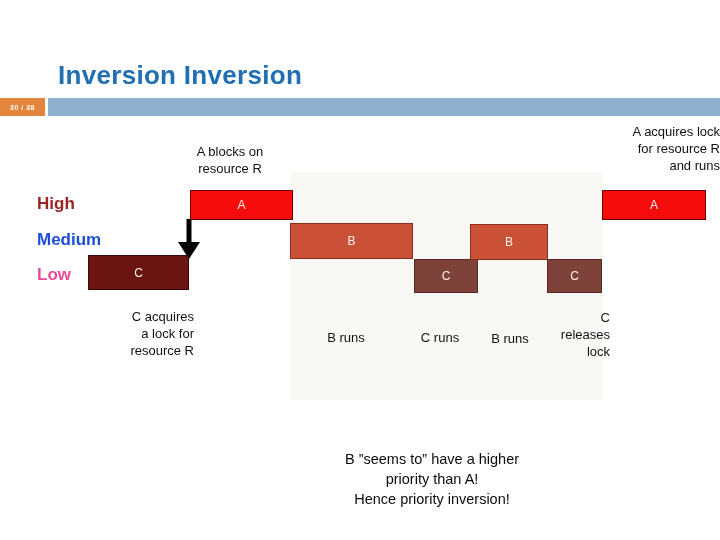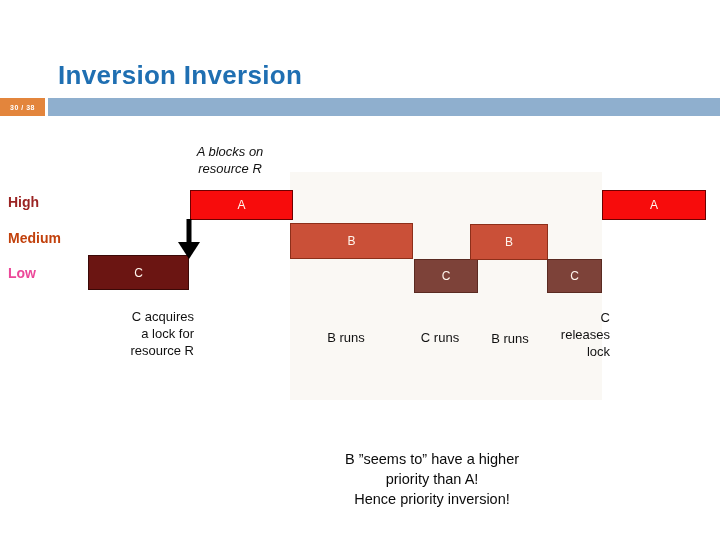--- a/index.html
+++ b/index.html
@@ -70,26 +70,27 @@
     left: 290px;
     top: 172px;
     width: 312px;
     height: 228px;
     background: #FAF8F4;
   }
 
   
   .row-label {
     position: absolute;
-    font-size: 14px;
+    font-size: 17px;
     font-weight: bold;
     white-space: nowrap;
+    margin-left: 29px;
   }
   #label-high   { left: 8px;  top: 194px; color: #9B2423; }
-  #label-medium { left: 8px;  top: 230px; color: #c2410c; }
+  #label-medium { left: 8px;  top: 230px; color: #1d4ed8; }
   #label-low    { left: 8px;  top: 265px; color: #ec4899; }
 
   
   .bar {
     position: absolute;
     box-sizing: border-box;
     border: 1px solid #4A1008;
     color: #FFF4EC;
     font-size: 12px;
     display: flex;
@@ -124,21 +125,20 @@
     font-size: 13px;
     color: #111111;
     line-height: 1.32;
     white-space: pre-line;
   }
   #anno-a-blocks {
     left: 168px;
     top: 143px;
     width: 124px;
     text-align: center;
-    font-style: italic;
   }
   #anno-a-acquires {
     left: 576px;
     top: 123px;
     width: 144px;
     text-align: right;
   }
   #anno-c-acquires {
     left: 70px;
     top: 308px;
@@ -215,20 +215,23 @@
   <div class="bar bar-a" id="bar-a2">A</div>
 
   <svg id="block-arrow" viewBox="0 0 30 40">
     <path d="M15 0 L15 26" stroke="#000000" stroke-width="5" fill="none"></path>
     <path d="M4 23 L15 40 L26 23 Z" fill="#000000"></path>
   </svg>
 
   <div class="annotation" id="anno-a-blocks">A blocks on
 resource R</div>
 
+  <div class="annotation" id="anno-a-acquires">A acquires lock
+for resource R
+and runs</div>
 
   <div class="annotation" id="anno-c-acquires">C acquires
 a lock for
 resource R</div>
 
   <div class="annotation" id="anno-b-runs-1">B runs</div>
 
   <div class="annotation" id="anno-c-runs">C runs</div>
 
   <div class="annotation" id="anno-b-runs-2">B runs</div>

